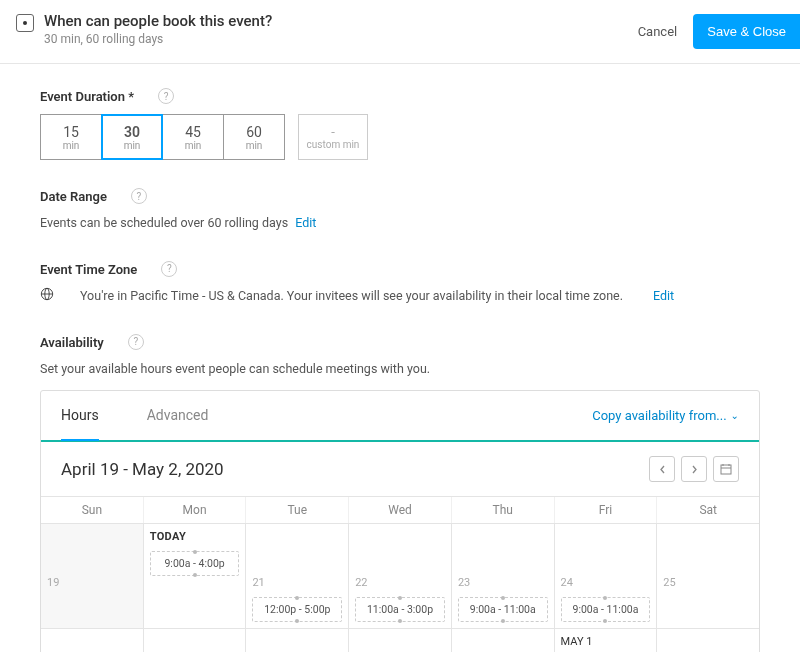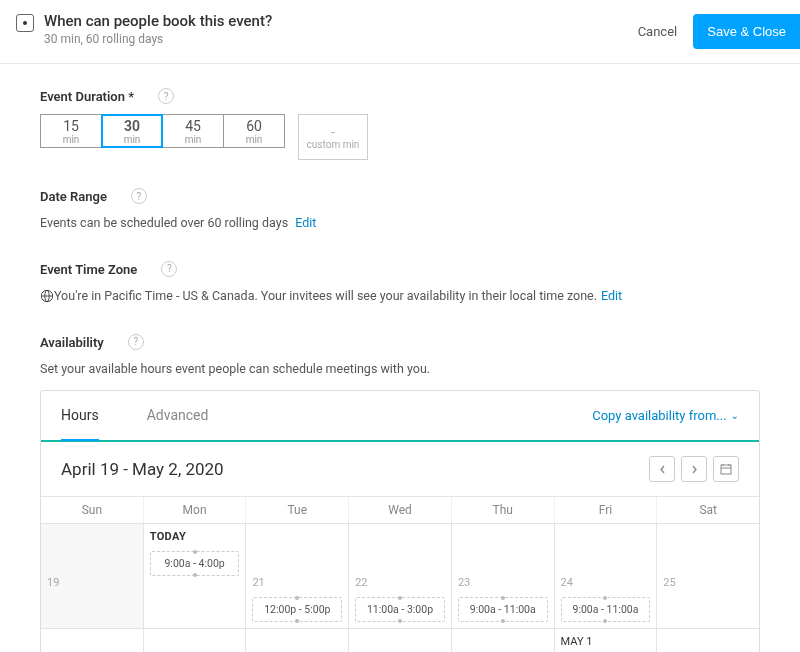--- a/index.html
+++ b/index.html
@@ -47,42 +47,42 @@
   .section { margin-bottom: 28px; }
   .label-row { display: flex; align-items: flex-end; gap: 24px; margin-bottom: 10px; }
   .label { font-size: 13px; font-weight: 600; color: #333; }
   .help-icon {
     width: 16px; height: 16px; border: 1px solid #ccc; border-radius: 50%;
     display: inline-flex; align-items: center; justify-content: center;
     font-size: 10px; color: #aaa; cursor: pointer;
   }
   .duration-row { display: flex; gap: 0; }
   .dur-btn {
-    width: 62px; height: 34px;
+    width: 62px; height: 46px;
     border: 1px solid #999;
     background: #fff;
     display: flex; flex-direction: column; align-items: center; justify-content: center;
     cursor: pointer;
     margin-right: -1px;
   }
   .dur-btn.selected { border: 2px solid #00a2ff; z-index: 1; position: relative; }
   .dur-num { font-size: 14px; color: #555; }
   .dur-btn.selected .dur-num { font-weight: 600; }
   .dur-unit { font-size: 10px; color: #999; }
   .dur-custom {
     width: 70px; height: 46px; margin-left: 14px;
     border: 1px solid #ccc; background: #fff;
     display: flex; flex-direction: column; align-items: center; justify-content: center;
     cursor: pointer;
   }
   .dur-custom .dash { font-size: 13px; color: #aaa; }
   .dur-custom .dunit { font-size: 10px; color: #aaa; }
   .desc { font-size: 12.5px; color: #555; line-height: 1.5; }
   .edit-link { color: #0088cc; cursor: pointer; margin-left: 4px; }
-  .tz-row { display: flex; align-items: center; gap: 0; margin-top: 8px; }
+  .tz-row { display: flex; align-items: flex-start; gap: 26px; margin-top: 8px; }
   .globe { width: 14px; height: 14px; }
   .avail-panel {
     border: 1px solid #ddd;
     border-radius: 3px;
     margin-top: 12px;
   }
   .tabs {
     display: flex; align-items: center;
     border-bottom: 2px solid #14b8a6;
     padding: 0 20px;

